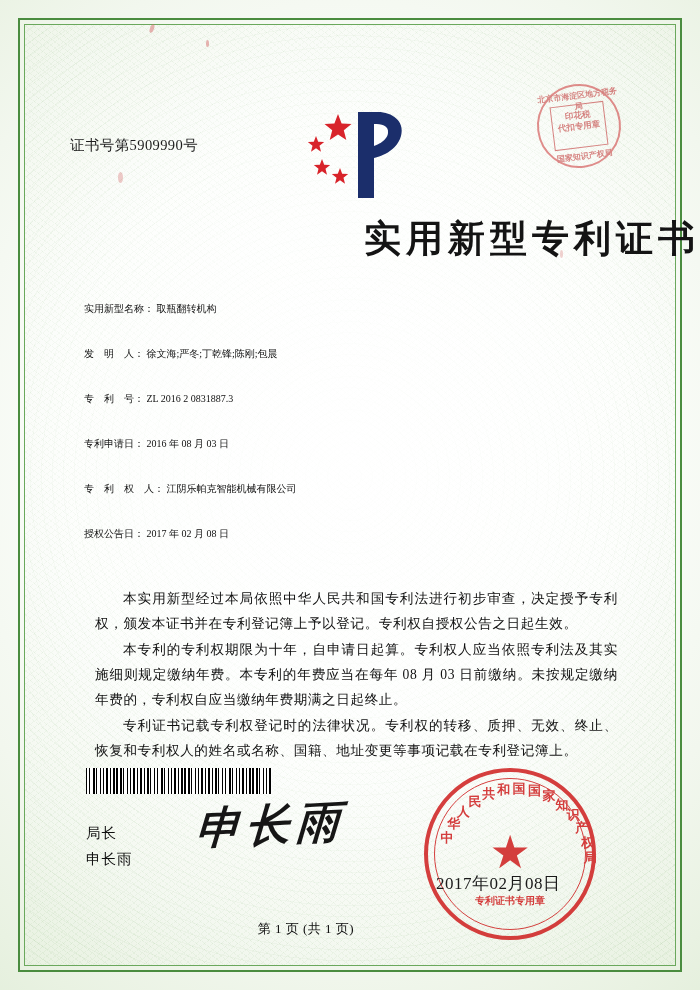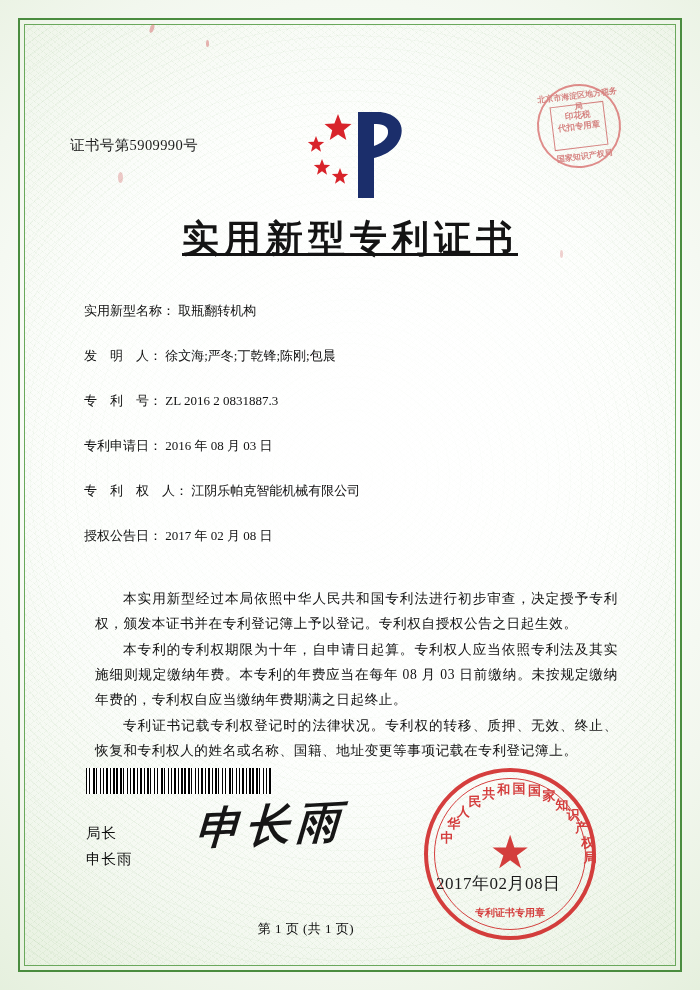--- a/index.html
+++ b/index.html
@@ -81,39 +81,38 @@
     position: absolute;
     left: 300px; top: 106px;
     width: 110px; height: 95px;
   }
 
   
   .main-title {
     position: absolute;
     left: 0; top: 214px;
     width: 700px;
-    text-align: center;
+    text-align: right;
     font-size: 37px;
     font-weight: bold;
     letter-spacing: 5px;
     color: #141414;
     font-family: "DejaVu Serif", "Liberation Serif", serif;
-    text-decoration: underline;
   }
 
   
   .fields {
     position: absolute;
     left: 84px; top: 302px;
     width: 540px;
   }
   .field-row {
     position: relative;
     height: 45px;
-    font-size: 13px;
+    font-size: 10px;
     color: #16240f;
     white-space: nowrap;
   }
   .field-label {
     display: inline-block;
     color: #101010;
     font-family: "Liberation Serif", "DejaVu Serif", serif;
   }
   .field-value {
     display: inline-block;
@@ -209,21 +208,21 @@
   .seal-ring-chars span {
     position: absolute;
     left: 50%; top: 50%;
     font-size: 13px;
     font-weight: bold;
     color: #cf2020;
     transform-origin: 0 0;
   }
   .seal-bottom-label {
     position: absolute;
-    left: 0; bottom: 16px;
+    left: 0; bottom: 28px;
     width: 164px;
     text-align: center;
     font-size: 10px;
     font-weight: bold;
     color: #cf2020;
   }
 
   
   .seal-date {
     position: absolute;

